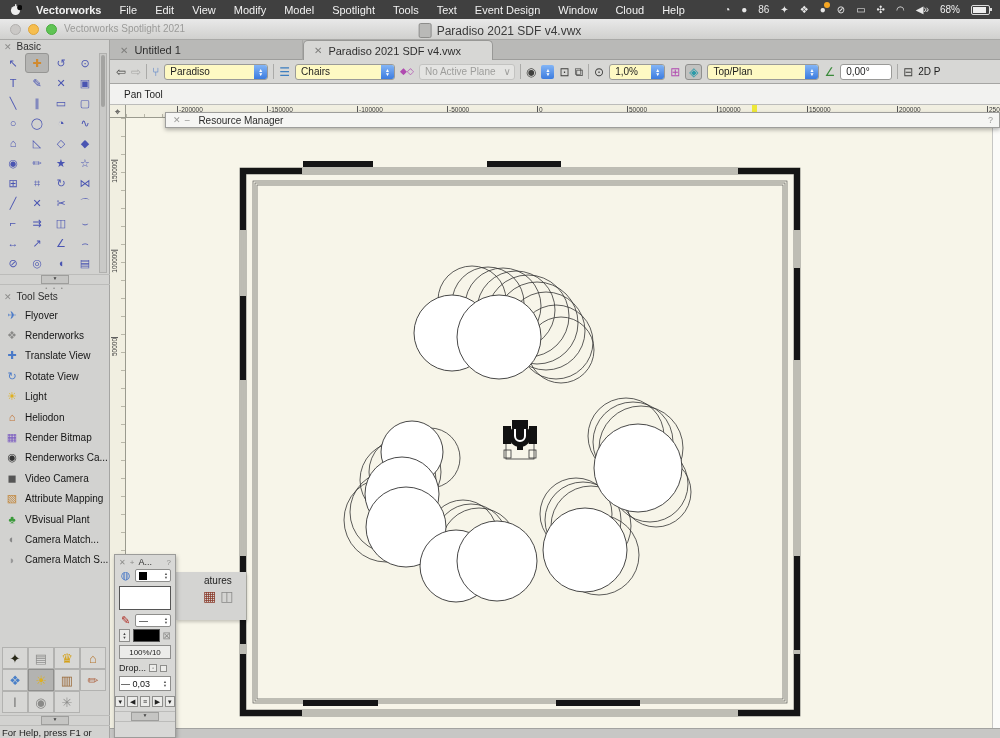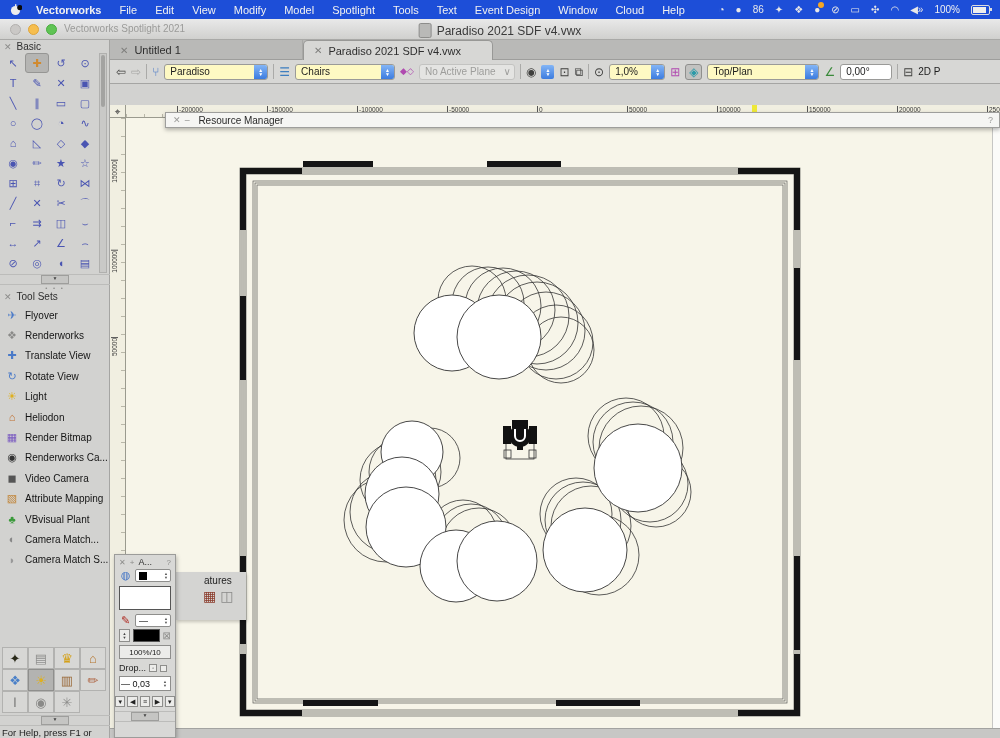--- a/index.html
+++ b/index.html
@@ -1,19 +1,19 @@
 <!DOCTYPE html>
 <html><head>
 <meta charset="utf-8">
 <style>
   html,body{margin:0;padding:0;background:#555;}
   #screen{position:relative;width:1000px;height:738px;overflow:hidden;
     font-family:"Liberation Sans",sans-serif;background:#d2d2d0;}
   
-  #menubar{position:absolute;left:0;top:0;width:1000px;height:19px;background:#1d4ed8;
+  #menubar{position:absolute;left:0;top:0;width:1000px;height:19px;background:#404040;
     display:flex;align-items:center;color:#f1f1f1;font-size:11px;padding:4px 10px;box-sizing:border-box;}
   #menubar .apple{margin-right:14px;display:flex;align-items:center;}
   #menubar .mitem{margin-right:18px;white-space:nowrap;cursor:default;}
   #menubar .mitem.b{font-weight:bold;}
   #menubar .mright{margin-left:auto;display:flex;align-items:center;gap:11px;font-size:10px;}
   #menubar .sicon{position:relative;color:#e8e8e8;}
   #menubar .sicon .badge{position:absolute;right:-4px;top:-2px;width:6px;height:6px;border-radius:50%;background:#f5a623;}
   .batt{display:inline-block;width:17px;height:8px;border:1px solid #ddd;border-radius:2px;position:relative;}
   .batt:after{content:"";position:absolute;right:-3px;top:2px;width:2px;height:3px;background:#ddd;}
   .batt i{position:absolute;left:1px;top:1px;bottom:1px;width:13px;background:#eee;}
@@ -157,21 +157,21 @@
         <span class="sicon">●</span>
         <span class="sicon">86</span>
         <span class="sicon">✦</span>
         <span class="sicon">❖</span>
         <span class="sicon">●<i class="badge"></i></span>
         <span class="sicon">⊘</span>
         <span class="sicon">▭</span>
         <span class="sicon">✣</span>
         <span class="sicon">◠</span>
         <span class="sicon">◀»</span>
-        <span>100%</span>
+        <span>68%</span>
         <span class="batt">
           <i></i>
         </span>
       </span>
   </div>
 
   <div id="titlebar">
     <span class="tl c1"></span>
     <span class="tl c2"></span>
     <span class="tl c3"></span>
@@ -232,20 +232,23 @@
     </span>
     <span class="tbi" style="color:#3a8a3a">∠</span>
     <span class="fieldbox" style="width:52px">
       <span>0,00°</span>
     </span>
     <span class="tsep"></span>
     <span class="tbi">⊟</span>
     <span style="font-size:10px;color:#1c1c1c">2D P</span>
   </div>
 
+  <div id="modebar">
+    <span>Pan Tool</span>
+  </div>
 
   <div id="canvas">
     <div id="corner">⌖</div>
     <div id="hruler">
         <span class="hlab" style="left: 51px;">-200000</span>
         <span class="hlab" style="left: 141px;">-150000</span>
         <span class="hlab" style="left: 231px;">-100000</span>
         <span class="hlab" style="left: 321px;">-50000</span>
         <span class="hlab" style="left: 411px;">0</span>
         <span class="hlab" style="left: 501px;">50000</span>

